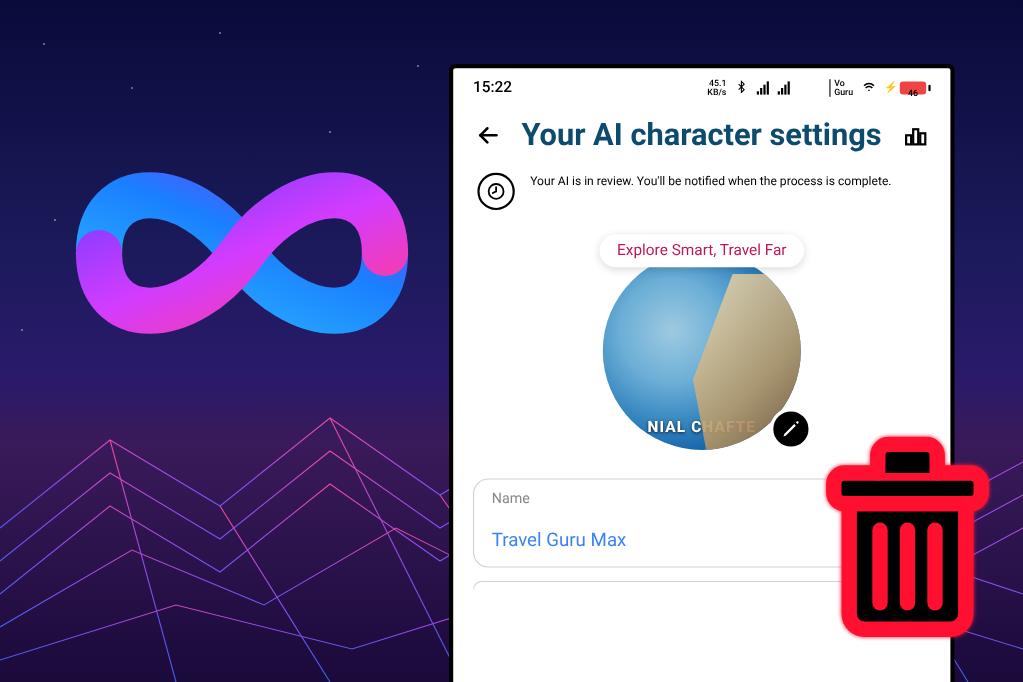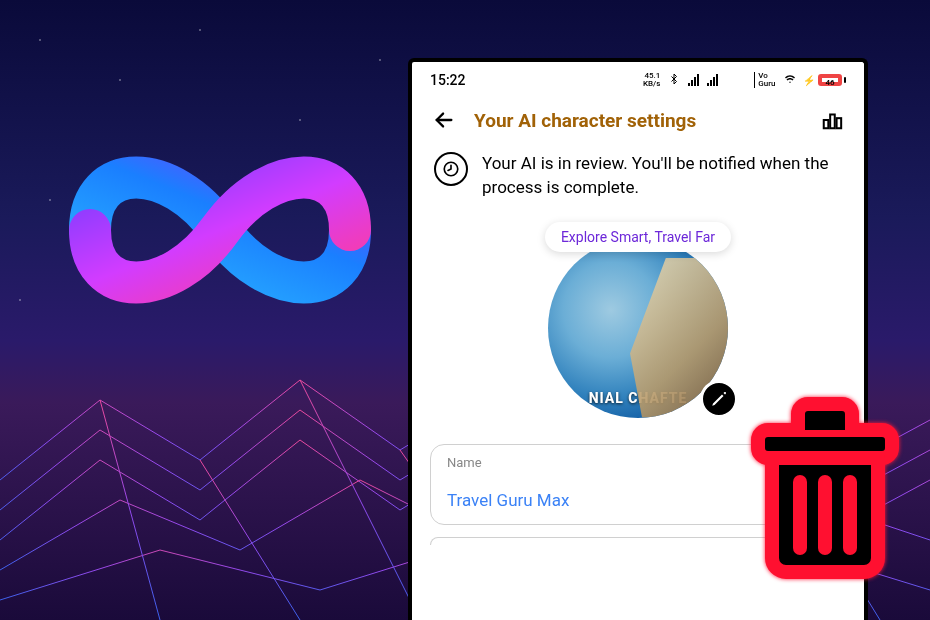--- a/index.html
+++ b/index.html
@@ -37,42 +37,42 @@
   }
   .statusbar-right { display:flex; align-items:center; gap:8px; font-size:10px; }
   .statusbar-right .kbs { display:flex; flex-direction:column; align-items:flex-end; line-height:1; font-size:8px; }
   .signal-stack { display:flex; align-items:flex-end; gap:1px; height:12px;}
   .signal-stack span{ width:2px; background:#000;}
   .signal-stack span:nth-child(1){height:3px;} .signal-stack span:nth-child(2){height:6px;}
   .signal-stack span:nth-child(3){height:9px;} .signal-stack span:nth-child(4){height:12px;}
   .vowifi { font-size:8px; line-height:1; border-left:1px solid #000; padding-left:3px;margin-left:28px;}
   .wifi-icon svg, .bt-icon svg { width:12px; height:12px; }
   .battery { display:flex; align-items:center; gap:2px; }
-  .battery-body { position:relative; width:24px; height:12px; border:4px solid #ef4444; border-radius:3px; display:flex; align-items:flex-start; justify-content:center; font-size:8px; font-weight:600;}
+  .battery-body { position:relative; width:24px; height:12px; border:6px solid #ef4444; border-radius:3px; display:flex; align-items:flex-start; justify-content:center; font-size:8px; font-weight:600;}
   .battery-tip { width:2px; height:6px; background:#000; border-radius:1px;}
   .charge-icon{ font-size:10px; }
 
   .app-header {
     display:flex; align-items:center; gap:16px; padding: 12px 18px 12px 18px;
   }
-  .app-header h1 { font-size: 19px; font-weight:700; color:#a16207; flex:1; }
+  .app-header h1 { font-size: 28px; font-weight:700; color:#0c4a6e; flex:1; }
   .back-btn, .stats-btn { width:28px; height:28px; display:flex; align-items:center; justify-content:center; cursor:pointer; }
 
   .review-notice {
     display:flex; gap:14px; padding: 6px 22px 14px 22px; align-items:flex-start;
   }
   .clock-badge {
     width:34px; height:34px; border:2px solid #000; border-radius:50%;
     display:flex; align-items:center; justify-content:center; flex-shrink:0;
   }
-  .review-text { font-size:17px; color:#000; line-height:1.4; }
+  .review-text { font-size:11px; color:#000; line-height:1.4; }
 
   .avatar-zone { position:relative; display:flex; flex-direction:column; align-items:center; padding: 8px 0 18px 0; }
   .tagline-chip {
-    background:#fff; border-radius:18px; padding:7px 16px; font-size:14px; color:#6d28d9;
+    background:#fff; border-radius:18px; padding:7px 16px; font-size:14px; color:#be185d;
     box-shadow: 0 2px 8px rgba(0,0,0,0.15); position:relative; z-index:2; margin-bottom:-14px;
   }
   .avatar-circle {
     width:180px; height:180px; border-radius:50%; overflow:hidden; position:relative;
     background: radial-gradient(circle at 35% 40%, #9ecae1 0%, #6baed6 30%, #3182bd 55%, #08519c 80%);
   }
   .avatar-circle::after{
     content:""; position:absolute; right:-10px; top:20px; width:120px; height:160px;
     background: linear-gradient(135deg,#d9c9a3 20%,#b89b6b 60%,#7a5a35 100%);
     clip-path: polygon(40% 0%, 100% 0%, 100% 100%, 20% 100%, 10% 60%);

